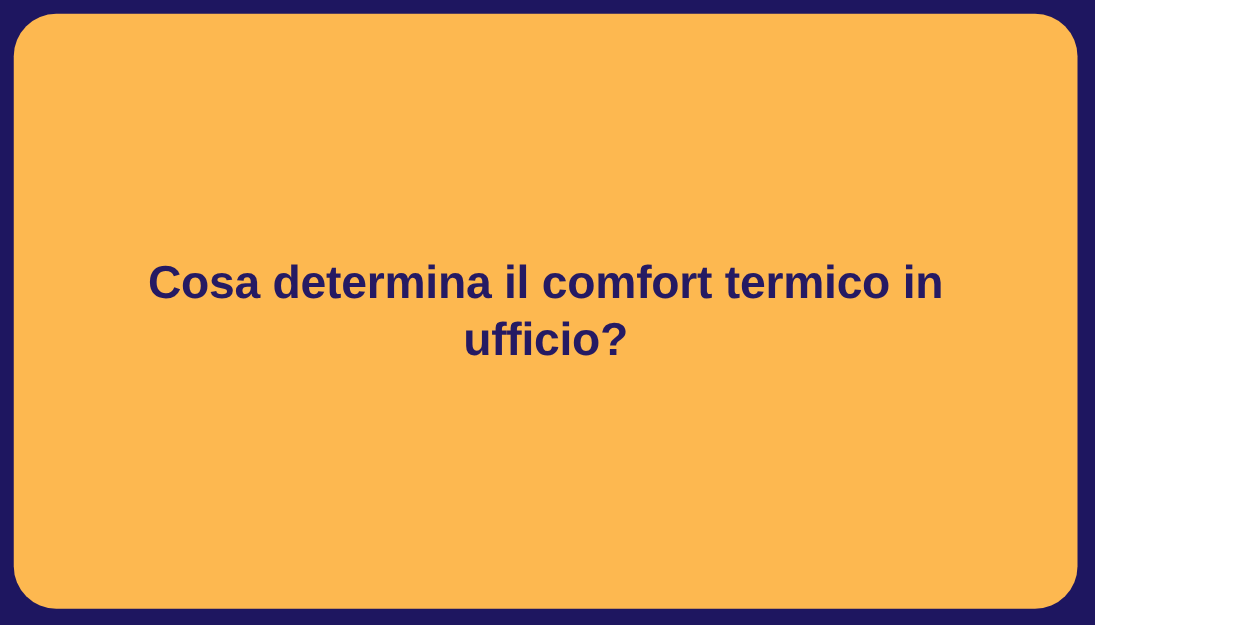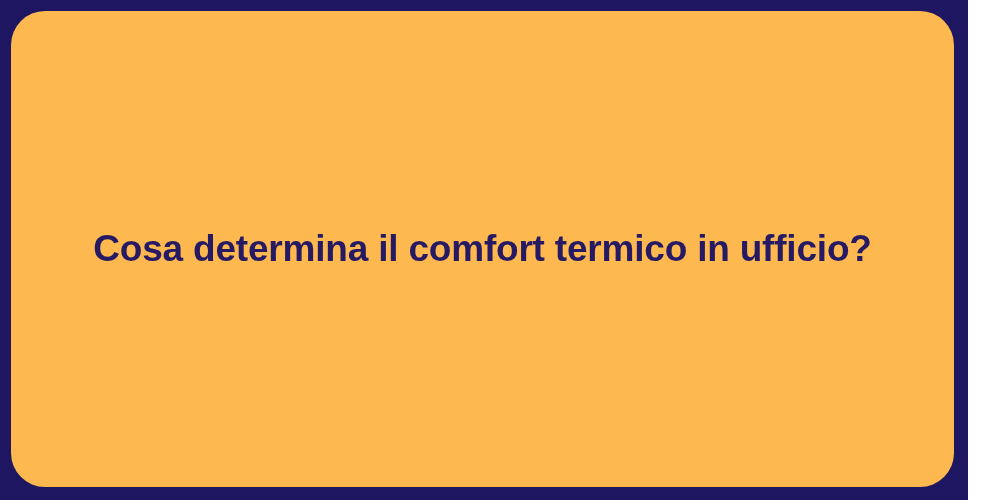--- a/index.html
+++ b/index.html
@@ -9,21 +9,21 @@
 
   body {
     width: 1000px;
     height: 500px;
     overflow: hidden;
     font-family: "Liberation Sans", sans-serif;
   }
 
   #canvas {
     position: relative;
-    width: 968px;
+    width: 876px;
     height: 500px;
     box-sizing: border-box;
     background: #1e1660;
     display: flex;
     align-items: stretch;
     justify-content: stretch;
     padding: 11px 14px 13px 11px;
   }
 
   #card {

